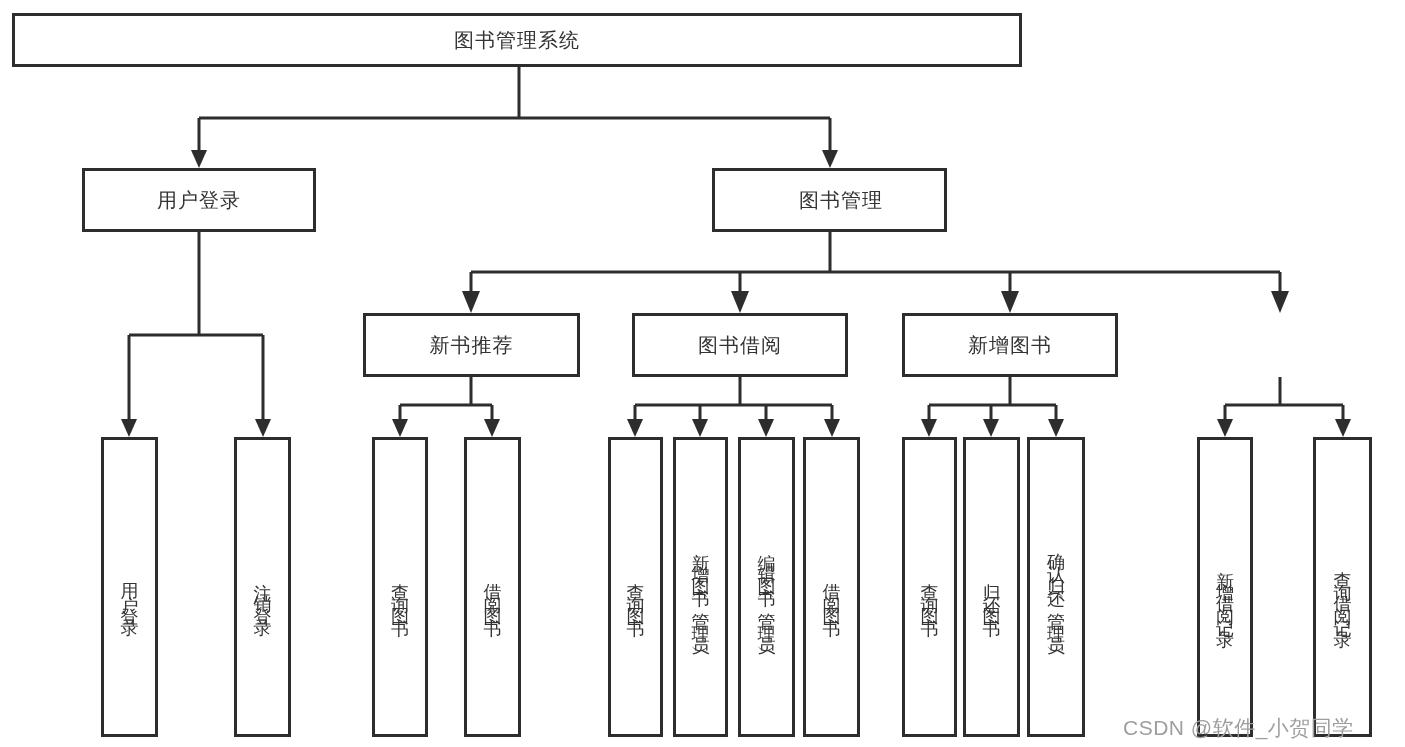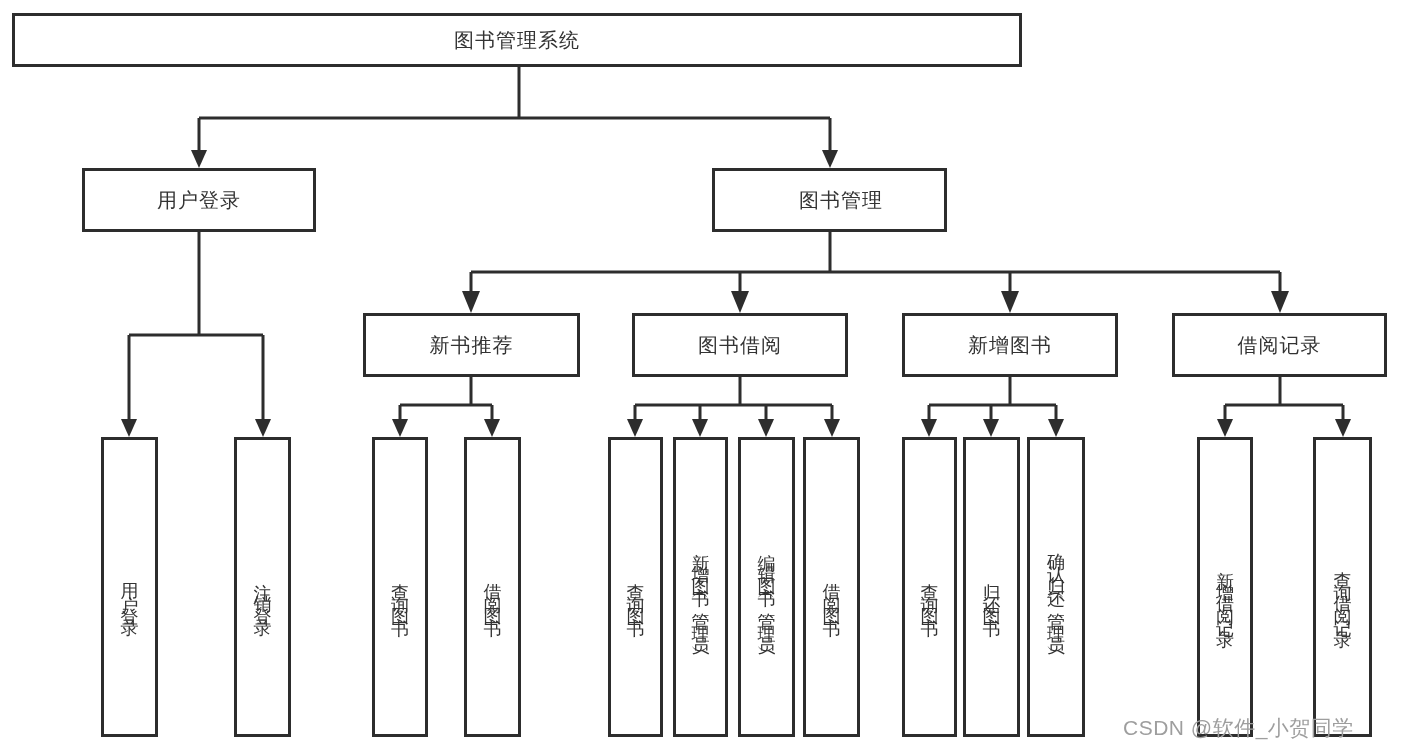--- a/index.html
+++ b/index.html
@@ -114,23 +114,20 @@
 
   <div class="node node-h" style="left:363px;top:313px;width:217px;height:64px;text-align:right;">
     <span>新书推荐</span>
   </div>
   <div class="node node-h" style="left:632px;top:313px;width:216px;height:64px;align-items:center;">
     <span>图书借阅</span>
   </div>
   <div class="node node-h" style="left:902px;top:313px;width:216px;height:64px;">
     <span>新增图书</span>
   </div>
-  <div class="node node-h" style="left:1172px;top:313px;width:215px;height:64px;">
-    <span>借阅记录</span>
-  </div>
 
   <div class="node node-v" style="left:101px;top:437px;width:57px;height:300px;">
     <span>用户登录</span>
   </div>
   <div class="node node-v" style="left:234px;top:437px;width:57px;height:300px;">
     <span>注销登录</span>
   </div>
 
   <div class="node node-v" style="left:372px;top:437px;width:56px;height:300px;">
     <span>查询图书</span>

